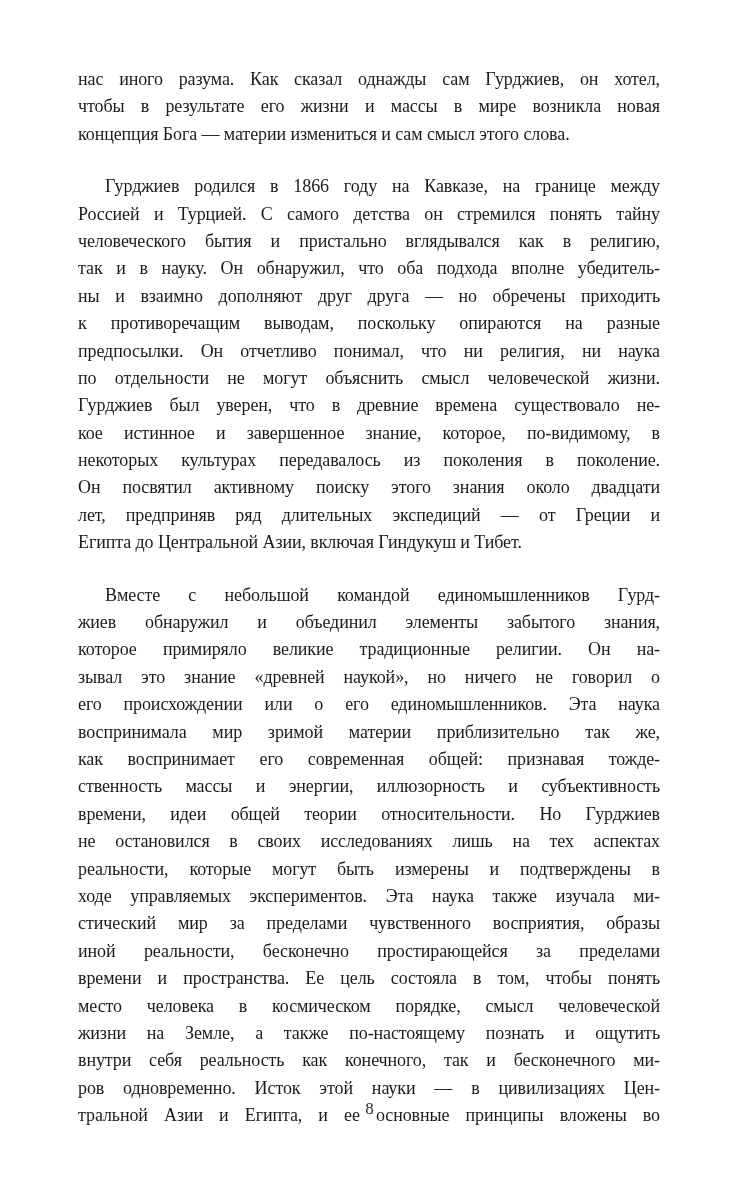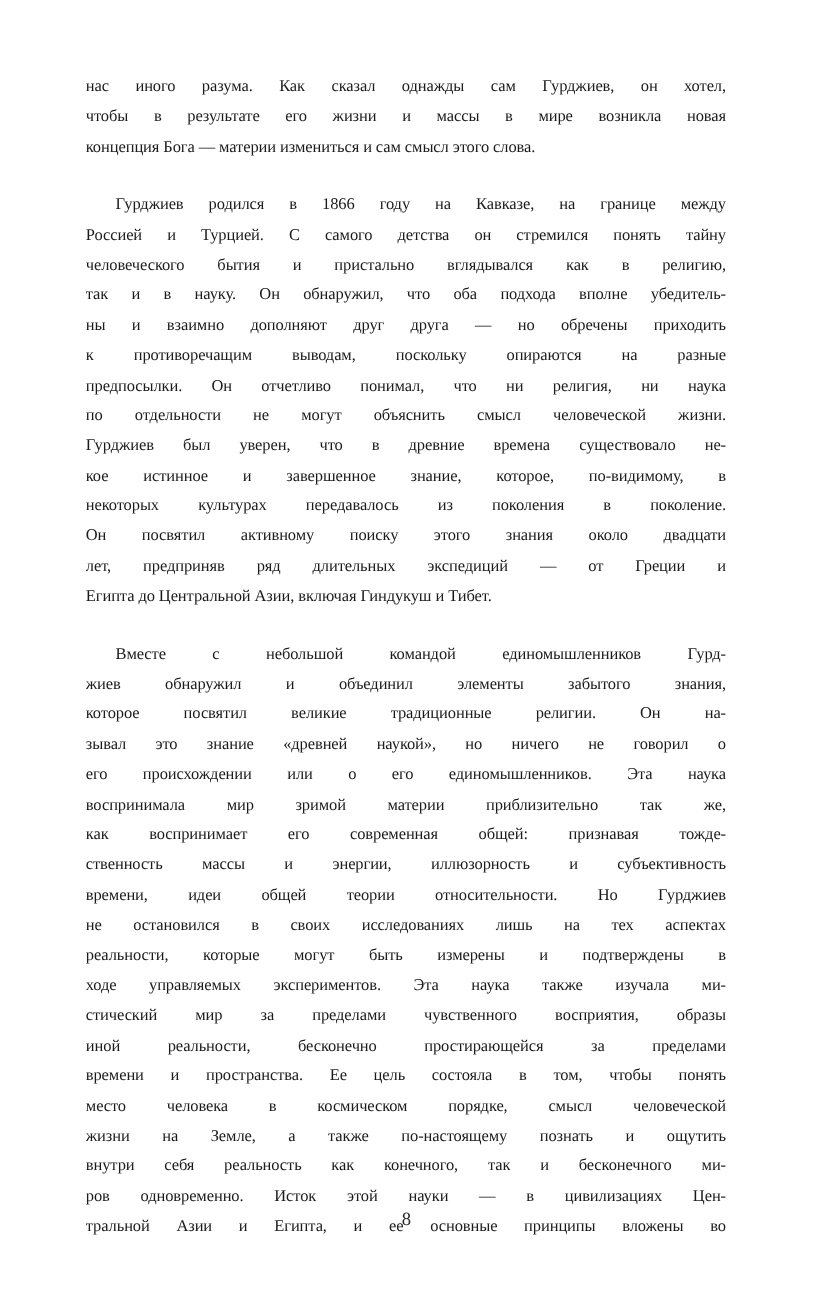--- a/index.html
+++ b/index.html
@@ -20,21 +20,21 @@
     position: absolute;
     left: 78px;
     top: 66px;
     width: 582px;
   }
   .para {
     margin: 0;
     padding: 0;
   }
   .line {
-    font-size: 15px;
+    font-size: 18px;
     line-height: 27.4px;
     height: 27.4px;
     letter-spacing: -0.1px;
     white-space: normal;
     text-align: justify;
     text-align-last: justify;
     overflow: hidden;
   }
   .line.ragged {
     text-align-last: left;
@@ -76,21 +76,21 @@
         <div class="line">Гурджиев был уверен, что в древние времена существовало не-</div>
         <div class="line">кое истинное и завершенное знание, которое, по-видимому, в</div>
         <div class="line">некоторых культурах передавалось из поколения в поколение.</div>
         <div class="line">Он посвятил активному поиску этого знания около двадцати</div>
         <div class="line">лет, предприняв ряд длительных экспедиций — от Греции и</div>
         <div class="line ragged">Египта до Центральной Азии, включая Гиндукуш и Тибет.</div>
       </div>
       <div class="para indent">
         <div class="line">Вместе с небольшой командой единомышленников Гурд-</div>
         <div class="line">жиев обнаружил и объединил элементы забытого знания,</div>
-        <div class="line">которое посвятил великие традиционные религии. Он на-</div>
+        <div class="line">которое примиряло великие традиционные религии. Он на-</div>
         <div class="line">зывал это знание «древней наукой», но ничего не говорил о</div>
         <div class="line">его происхождении или о его единомышленников. Эта наука</div>
         <div class="line">воспринимала мир зримой материи приблизительно так же,</div>
         <div class="line">как воспринимает его современная общей: признавая тожде-</div>
         <div class="line">ственность массы и энергии, иллюзорность и субъективность</div>
         <div class="line">времени, идеи общей теории относительности. Но Гурджиев</div>
         <div class="line">не остановился в своих исследованиях лишь на тех аспектах</div>
         <div class="line">реальности, которые могут быть измерены и подтверждены в</div>
         <div class="line">ходе управляемых экспериментов. Эта наука также изучала ми-</div>
         <div class="line">стический мир за пределами чувственного восприятия, образы</div>

